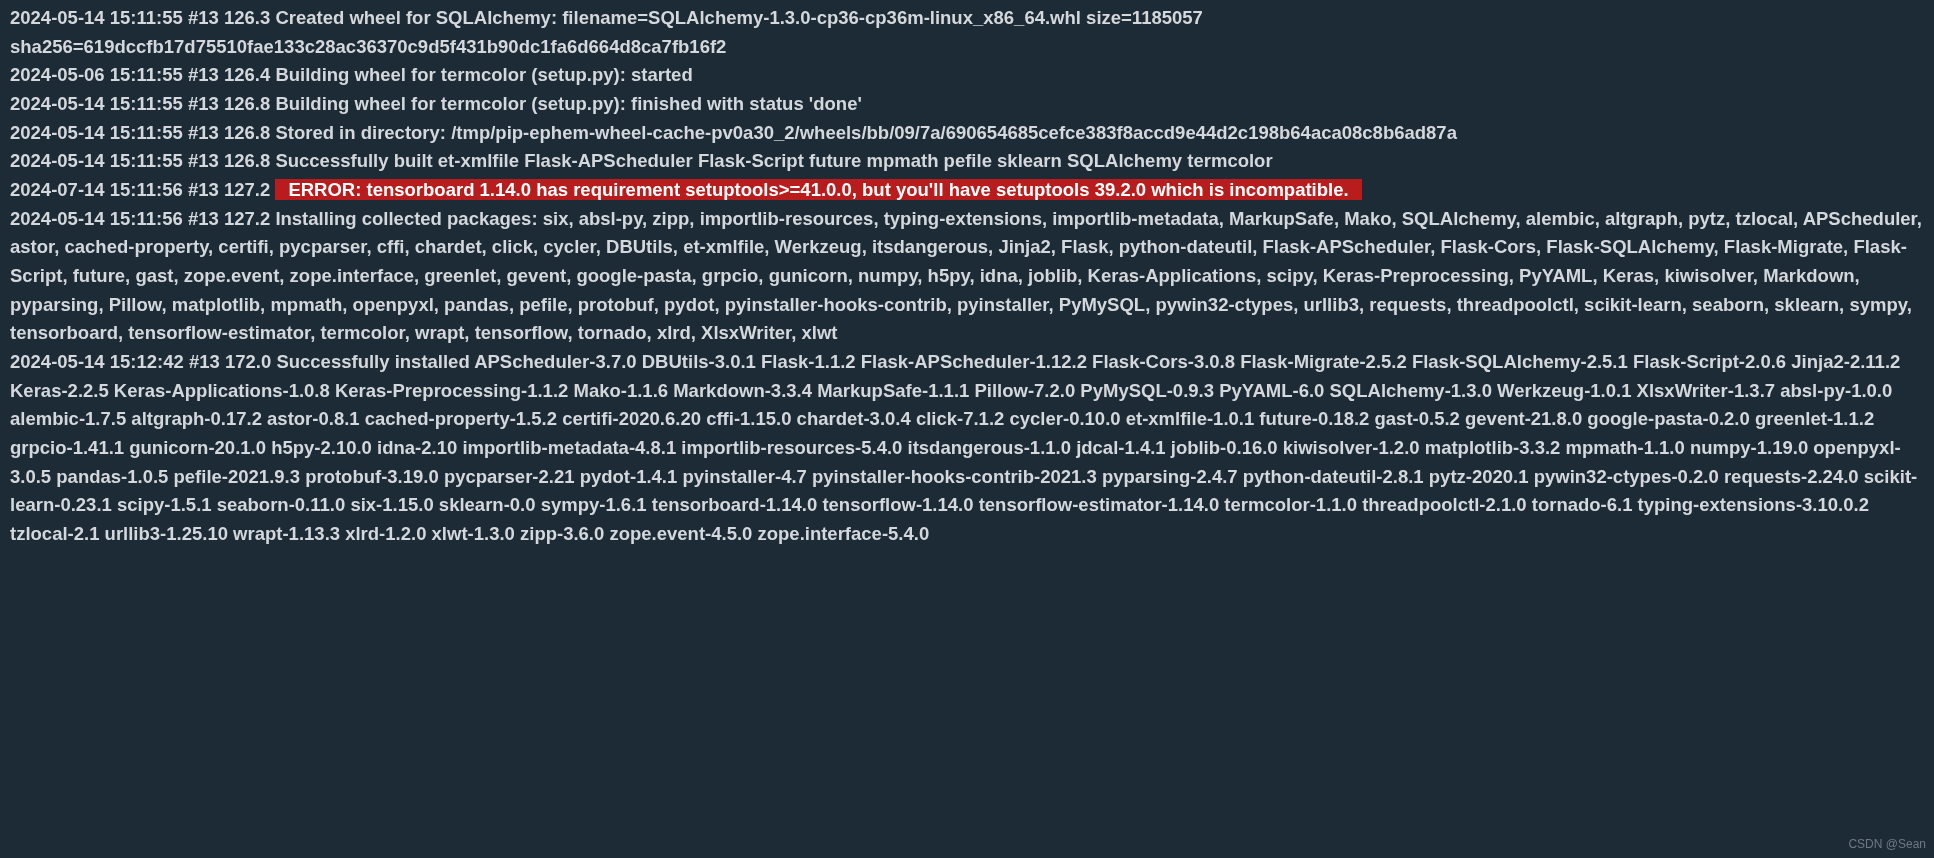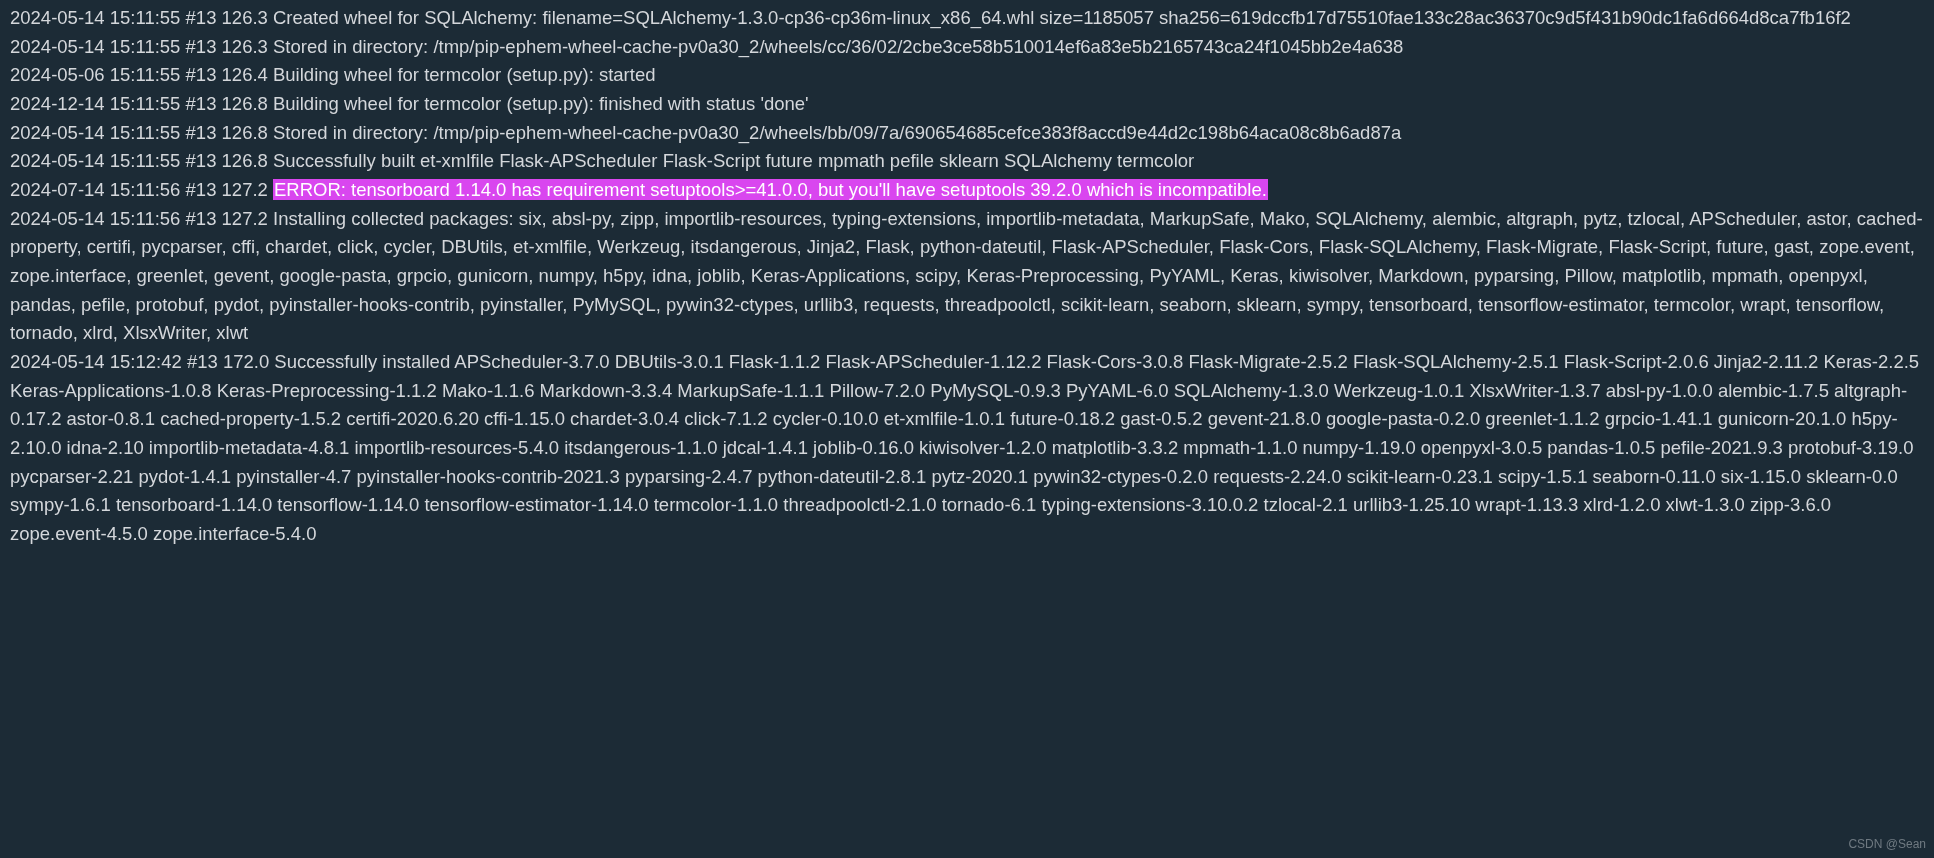--- a/index.html
+++ b/index.html
@@ -15,43 +15,43 @@
       line-height: 1.55;
       padding: 4px 10px;
       overflow-x: hidden;
     }
     .log-container {
       white-space: normal;
       word-break: break-word;
     }
     .log-line {
       display: block;
+      font-weight: bold;
     }
     .highlighted {
-      background-color: #d946ef;
+      background-color: #b91c1c;
       color: #ffffff;
-      padding: 0 1px;
+      padding: 0 13px;
     }
     .watermark {
       position: fixed;
       bottom: 4px;
       right: 8px;
       font-size: 12px;
       color: rgba(210, 215, 220, 0.45);
       font-family: Arial, sans-serif;
       margin-top: 18px;
     }
   </style>
 </head>
 <body>
 
 <div class="log-container" id="log-root">
     <div class="log-line">2024-05-14 15:11:55 #13 126.3 Created wheel for SQLAlchemy: filename=SQLAlchemy-1.3.0-cp36-cp36m-linux_x86_64.whl size=1185057 sha256=619dccfb17d75510fae133c28ac36370c9d5f431b90dc1fa6d664d8ca7fb16f2</div>
-    <div class="log-line">2024-05-14 15:11:55 #13 126.3 Stored in directory: /tmp/pip-ephem-wheel-cache-pv0a30_2/wheels/cc/36/02/2cbe3ce58b510014ef6a83e5b2165743ca24f1045bb2e4a638</div>
     <div class="log-line">2024-05-06 15:11:55 #13 126.4 Building wheel for termcolor (setup.py): started</div>
-    <div class="log-line">2024-12-14 15:11:55 #13 126.8 Building wheel for termcolor (setup.py): finished with status 'done'</div>
+    <div class="log-line">2024-05-14 15:11:55 #13 126.8 Building wheel for termcolor (setup.py): finished with status 'done'</div>
     <div class="log-line">2024-05-14 15:11:55 #13 126.8 Stored in directory: /tmp/pip-ephem-wheel-cache-pv0a30_2/wheels/bb/09/7a/690654685cefce383f8accd9e44d2c198b64aca08c8b6ad87a</div>
     <div class="log-line">2024-05-14 15:11:55 #13 126.8 Successfully built et-xmlfile Flask-APScheduler Flask-Script future mpmath pefile sklearn SQLAlchemy termcolor</div>
     <div class="log-line"><span>2024-07-14 15:11:56 #13 127.2 </span><span class="highlighted">ERROR: tensorboard 1.14.0 has requirement setuptools&gt;=41.0.0, but you'll have setuptools 39.2.0 which is incompatible.</span></div>
     <div class="log-line">2024-05-14 15:11:56 #13 127.2 Installing collected packages: six, absl-py, zipp, importlib-resources, typing-extensions, importlib-metadata, MarkupSafe, Mako, SQLAlchemy, alembic, altgraph, pytz, tzlocal, APScheduler, astor, cached-property, certifi, pycparser, cffi, chardet, click, cycler, DBUtils, et-xmlfile, Werkzeug, itsdangerous, Jinja2, Flask, python-dateutil, Flask-APScheduler, Flask-Cors, Flask-SQLAlchemy, Flask-Migrate, Flask-Script, future, gast, zope.event, zope.interface, greenlet, gevent, google-pasta, grpcio, gunicorn, numpy, h5py, idna, joblib, Keras-Applications, scipy, Keras-Preprocessing, PyYAML, Keras, kiwisolver, Markdown, pyparsing, Pillow, matplotlib, mpmath, openpyxl, pandas, pefile, protobuf, pydot, pyinstaller-hooks-contrib, pyinstaller, PyMySQL, pywin32-ctypes, urllib3, requests, threadpoolctl, scikit-learn, seaborn, sklearn, sympy, tensorboard, tensorflow-estimator, termcolor, wrapt, tensorflow, tornado, xlrd, XlsxWriter, xlwt</div>
     <div class="log-line">2024-05-14 15:12:42 #13 172.0 Successfully installed APScheduler-3.7.0 DBUtils-3.0.1 Flask-1.1.2 Flask-APScheduler-1.12.2 Flask-Cors-3.0.8 Flask-Migrate-2.5.2 Flask-SQLAlchemy-2.5.1 Flask-Script-2.0.6 Jinja2-2.11.2 Keras-2.2.5 Keras-Applications-1.0.8 Keras-Preprocessing-1.1.2 Mako-1.1.6 Markdown-3.3.4 MarkupSafe-1.1.1 Pillow-7.2.0 PyMySQL-0.9.3 PyYAML-6.0 SQLAlchemy-1.3.0 Werkzeug-1.0.1 XlsxWriter-1.3.7 absl-py-1.0.0 alembic-1.7.5 altgraph-0.17.2 astor-0.8.1 cached-property-1.5.2 certifi-2020.6.20 cffi-1.15.0 chardet-3.0.4 click-7.1.2 cycler-0.10.0 et-xmlfile-1.0.1 future-0.18.2 gast-0.5.2 gevent-21.8.0 google-pasta-0.2.0 greenlet-1.1.2 grpcio-1.41.1 gunicorn-20.1.0 h5py-2.10.0 idna-2.10 importlib-metadata-4.8.1 importlib-resources-5.4.0 itsdangerous-1.1.0 jdcal-1.4.1 joblib-0.16.0 kiwisolver-1.2.0 matplotlib-3.3.2 mpmath-1.1.0 numpy-1.19.0 openpyxl-3.0.5 pandas-1.0.5 pefile-2021.9.3 protobuf-3.19.0 pycparser-2.21 pydot-1.4.1 pyinstaller-4.7 pyinstaller-hooks-contrib-2021.3 pyparsing-2.4.7 python-dateutil-2.8.1 pytz-2020.1 pywin32-ctypes-0.2.0 requests-2.24.0 scikit-learn-0.23.1 scipy-1.5.1 seaborn-0.11.0 six-1.15.0 sklearn-0.0 sympy-1.6.1 tensorboard-1.14.0 tensorflow-1.14.0 tensorflow-estimator-1.14.0 termcolor-1.1.0 threadpoolctl-2.1.0 tornado-6.1 typing-extensions-3.10.0.2 tzlocal-2.1 urllib3-1.25.10 wrapt-1.13.3 xlrd-1.2.0 xlwt-1.3.0 zipp-3.6.0 zope.event-4.5.0 zope.interface-5.4.0</div>
   </div>
 <div class="watermark">CSDN @Sean</div>
 
 </body></html>

